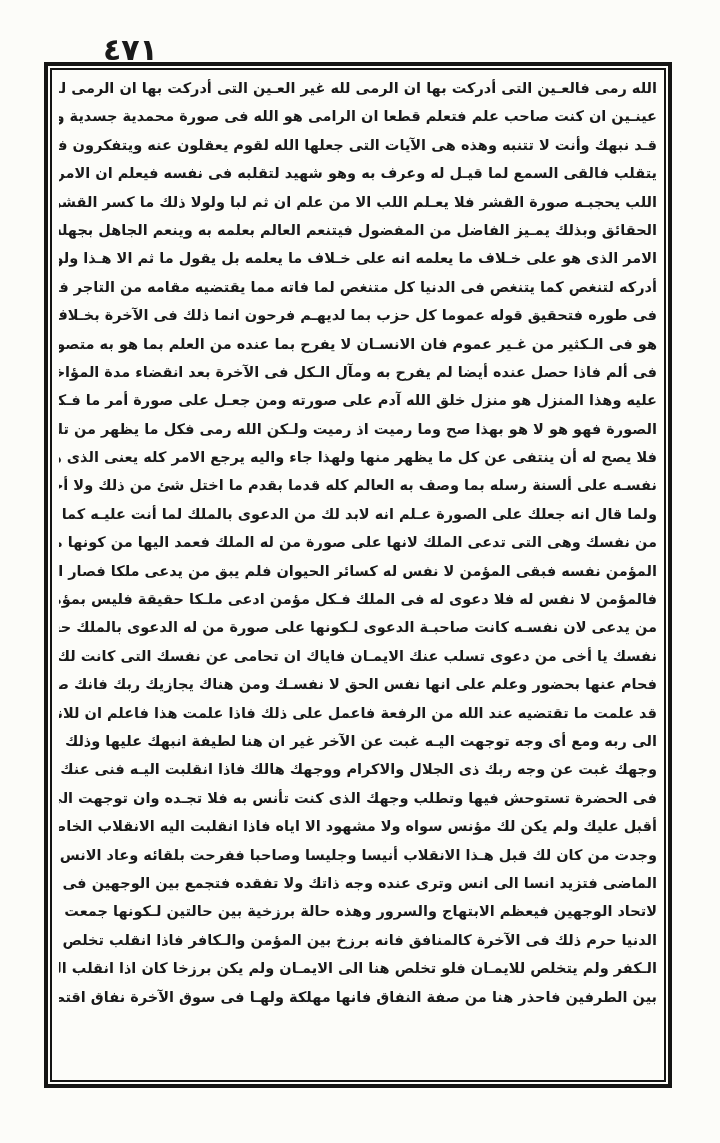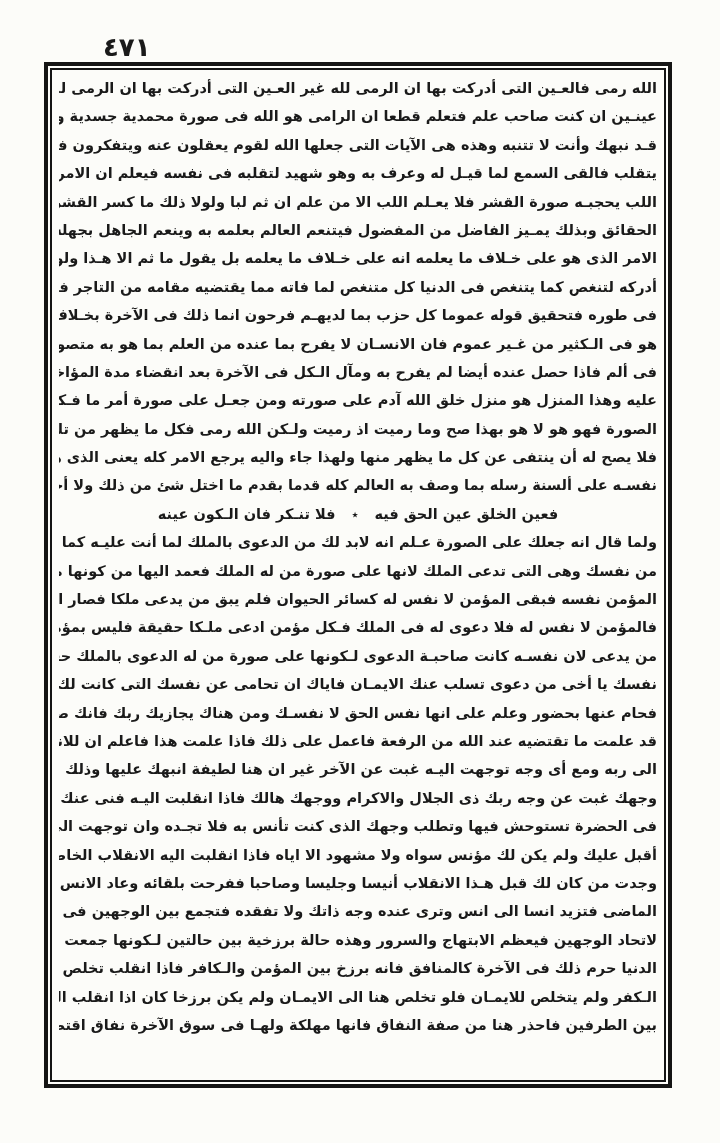--- a/index.html
+++ b/index.html
@@ -11,21 +11,21 @@
     height: 1143px;
     position: relative;
     background: var(--paper, #fcfcf9);
     font-family: "DejaVu Sans", sans-serif;
     overflow: hidden;
   }
   .page-number {
     position: absolute;
     top: 32px;
     left: 103px;
-    font-size: 26px;
+    font-size: 30px;
     font-weight: 700;
     color: var(--ink, #1a1a1a);
     letter-spacing: 1px;
   }
   .frame-outer {
     position: absolute;
     left: 44px;
     top: 62px;
     width: 628px;
     height: 1026px;
@@ -91,21 +91,20 @@
         <div class="line justify">الحقائق وبذلك يمـيز الفاضل من المفضول فيتنعم العالم بعلمه به وينعم الجاهل بجهله به ولا يعلم انه جاهل به لانه لا يعلم ان</div>
         <div class="line justify">الامر الذى هو على خـلاف ما يعلمه انه على خـلاف ما يعلمه بل يقول ما ثم الا هـذا ولو علم ان ثم خلاف ما يعلمه وما</div>
         <div class="line justify">أدركه لتنغص كما يتنغص فى الدنيا كل متنغص لما فاته مما يقتضيه مقامه من التاجر فى تجارته والفقيه فى فقهه وكل عالم</div>
         <div class="line justify">فى طوره فتحقيق قوله عموما كل حزب بما لديهـم فرحون انما ذلك فى الآخرة بخـلاف الدنيا فانه لا يعم فى الدنيا بل</div>
         <div class="line justify">هو فى الـكثير من غـير عموم فان الانسـان لا يفرح بما عنده من العلم بما هو به متصور قبـل حصوله فانه منتظر اياه فهو</div>
         <div class="line justify">فى ألم فاذا حصل عنده أيضا لم يفرح به ومآل الـكل فى الآخرة بعد انقضاء مدة المؤاخـذة الى الفرح بما عنده وبما هو</div>
         <div class="line justify">عليه وهذا المنزل هو منزل خلق الله آدم على صورته ومن جعـل على صورة أمر ما فـكان ذلك الامر هو عين هـذه</div>
         <div class="line justify">الصورة فهو هو لا هو بهذا صح وما رميت اذ رميت ولـكن الله رمى فكل ما يظهر من تلك الصورة فأصله من هى عليه</div>
         <div class="line justify">فلا يصح له أن ينتفى عن كل ما يظهر منها ولهذا جاء واليه يرجع الامر كله يعنى الذى هو عليه العالم باسره ولهذا وصف الحق</div>
         <div class="line center">نفسـه على ألسنة رسله بما وصف به العالم كله قدما بقدم ما اختل شئ من ذلك ولا أخل به</div>
-        <div class="line verse"><span class="hemistich">فعين الخلق عين الحق فيه</span><span class="verse-sep">٭</span><span class="hemistich">فلا تنـكر فان الـكون عينه</span></div>
         <div class="line justify">ولما قال انه جعلك على الصورة عـلم انه لابد لك من الدعوى بالملك لما أنت عليـه كما انه ذو ملك وليس لك ملك أقرب</div>
         <div class="line justify">من نفسك وهى التى تدعى الملك لانها على صورة من له الملك فعمد اليها من كونها مؤمنة من اسمه المؤمن فاشـترى من</div>
         <div class="line justify">المؤمن نفسه فبقى المؤمن لا نفس له كسائر الحيوان فلم يبق من يدعى ملكا فصار الملك لله الواحد القهار وزال الاشتراك</div>
         <div class="line justify">فالمؤمن لا نفس له فلا دعوى له فى الملك فـكل مؤمن ادعى ملـكا حقيقة فليس بمؤمن فان المؤمن من باع نفسه فما بقى له</div>
         <div class="line justify">من يدعى لان نفسـه كانت صاحبـة الدعوى لـكونها على صورة من له الدعوى بالملك حقيقـة وهو الله تعالى فاحفظ</div>
         <div class="line justify">نفسك يا أخى من دعوى تسلب عنك الايمـان فاياك ان تحامى عن نفسك التى كانت لك واذا عزمت على ان تحامى عنها</div>
         <div class="line justify">فحام عنها بحضور وعلم على انها نفس الحق لا نفسـك ومن هناك يجازيك ربك فانك صادق ومؤثر ودرجـة الايثار</div>
         <div class="line justify">قد علمت ما تقتضيه عند الله من الرفعة فاعمل على ذلك فاذا علمت هذا فاعلم ان للانسان وجهين وجها الى ذاته ووجها</div>
         <div class="line justify">الى ربه ومع أى وجه توجهت اليـه غبت عن الآخر غير ان هنا لطيفة انبهك عليها وذلك انك اذا توجهت الى مشاهـدة</div>
         <div class="line justify">وجهك غبت عن وجه ربك ذى الجلال والاكرام ووجهك هالك فاذا انقلبت اليـه فنى عنك وجهك فصرت غريبا</div>

